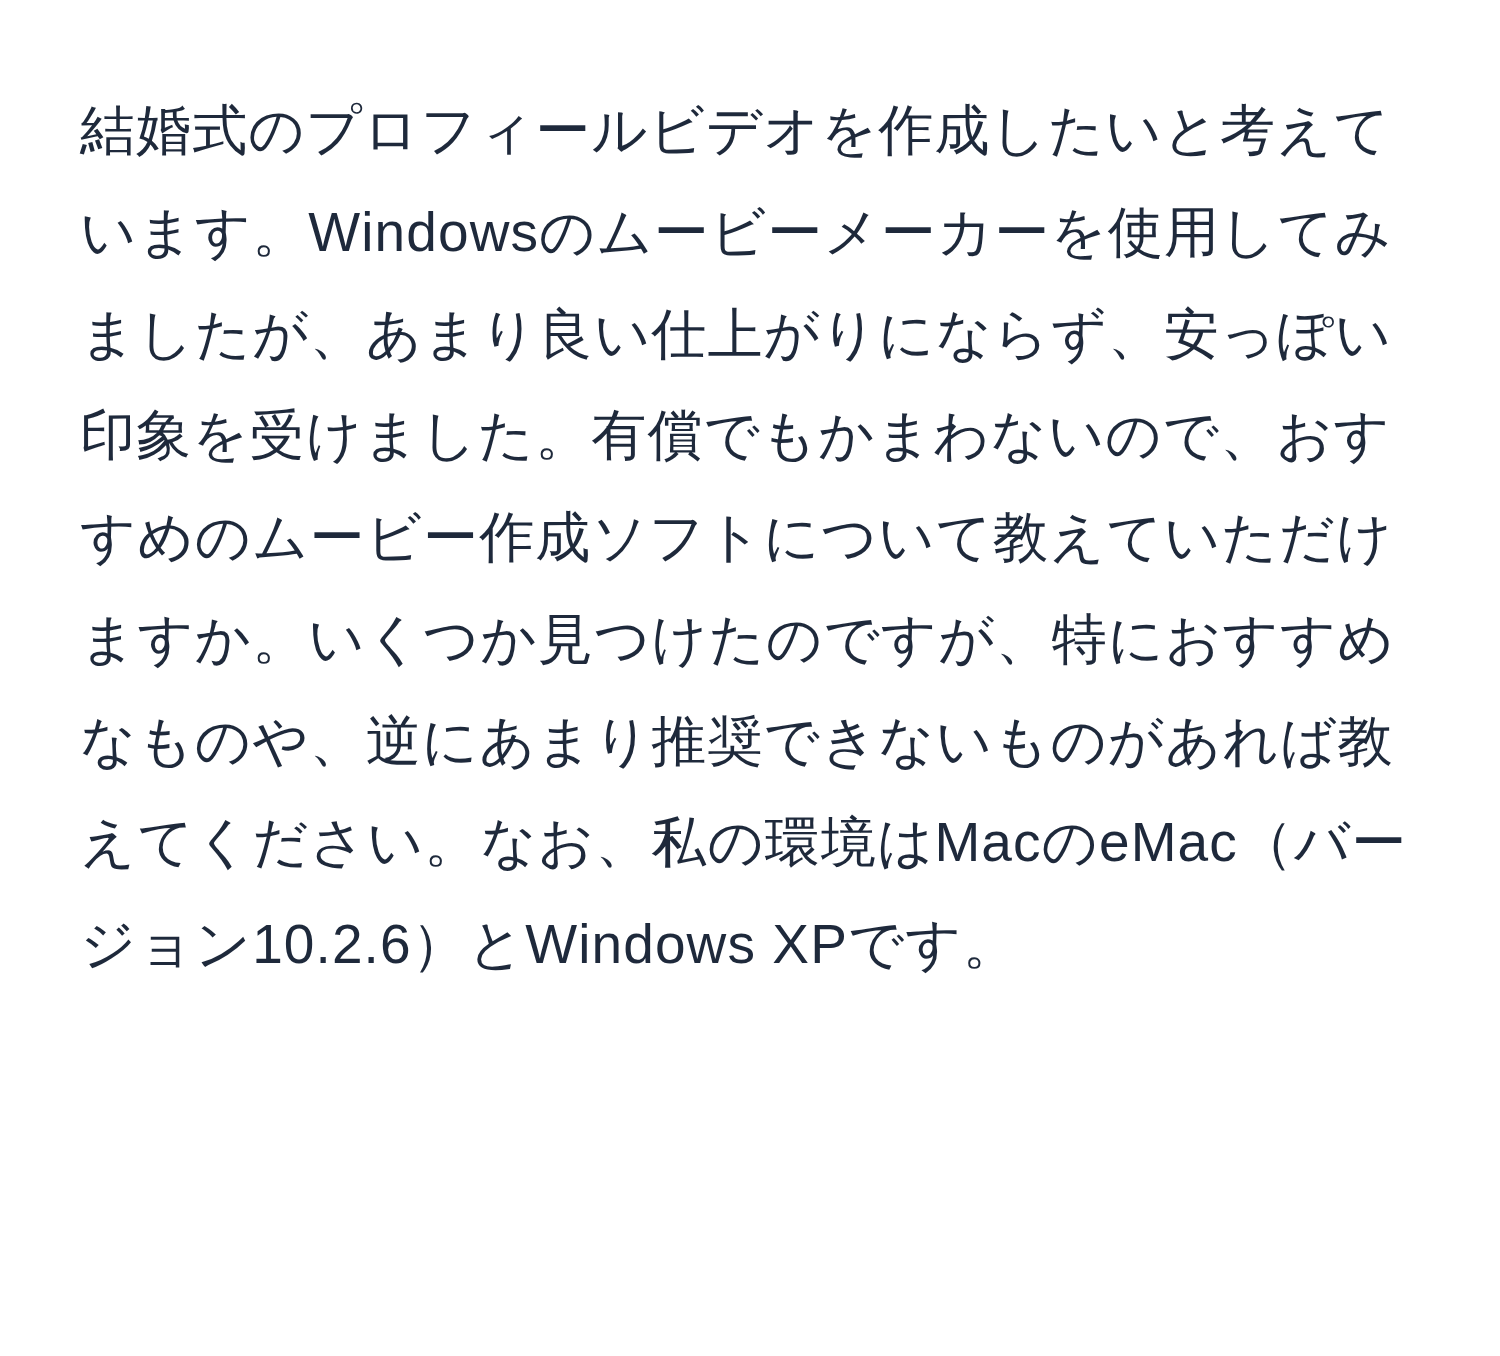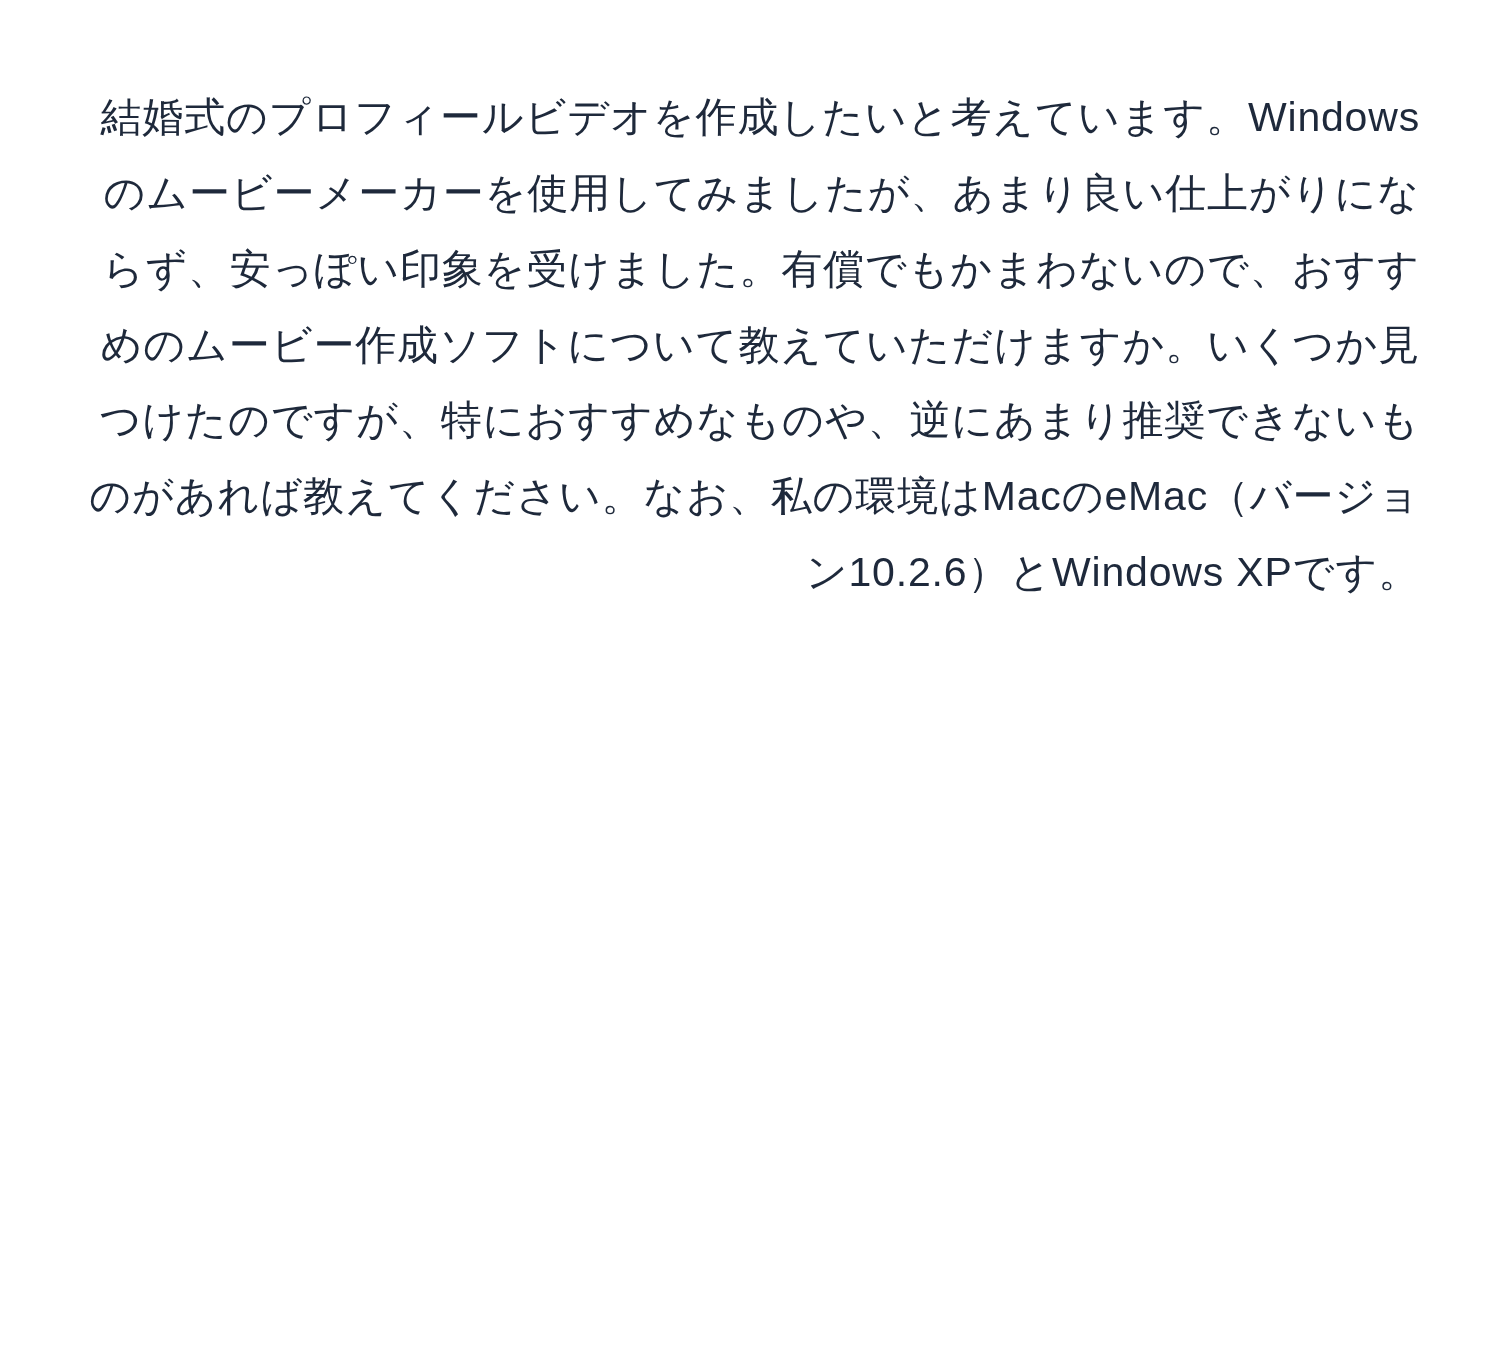--- a/index.html
+++ b/index.html
@@ -12,25 +12,25 @@
       height: 1356px;
       background-color: #ffffff;
       font-family: -apple-system, BlinkMacSystemFont, "Hiragino Sans", "Hiragino Kaku Gothic ProN", "Yu Gothic", Meiryo, sans-serif;
       padding: 80px 80px;
       display: flex;
       align-items: flex-start;
       justify-content: flex-start;
     }
     .content {
       color: #1e293b;
-      font-size: 41px;
+      font-size: 55px;
       line-height: 1.85;
       letter-spacing: 0.02em;
       font-weight: 400;
-      text-align: right;
+      text-align: left;
       max-width: 1340px;
     }
   </style>
 </head>
 <body>
 
 <div class="content">
   <p>結婚式のプロフィールビデオを作成したいと考えています。Windowsのムービーメーカーを使用してみましたが、あまり良い仕上がりにならず、安っぽい印象を受けました。有償でもかまわないので、おすすめのムービー作成ソフトについて教えていただけますか。いくつか見つけたのですが、特におすすめなものや、逆にあまり推奨できないものがあれば教えてください。なお、私の環境はMacのeMac（バージョン10.2.6）とWindows XPです。</p>
 </div>
 

